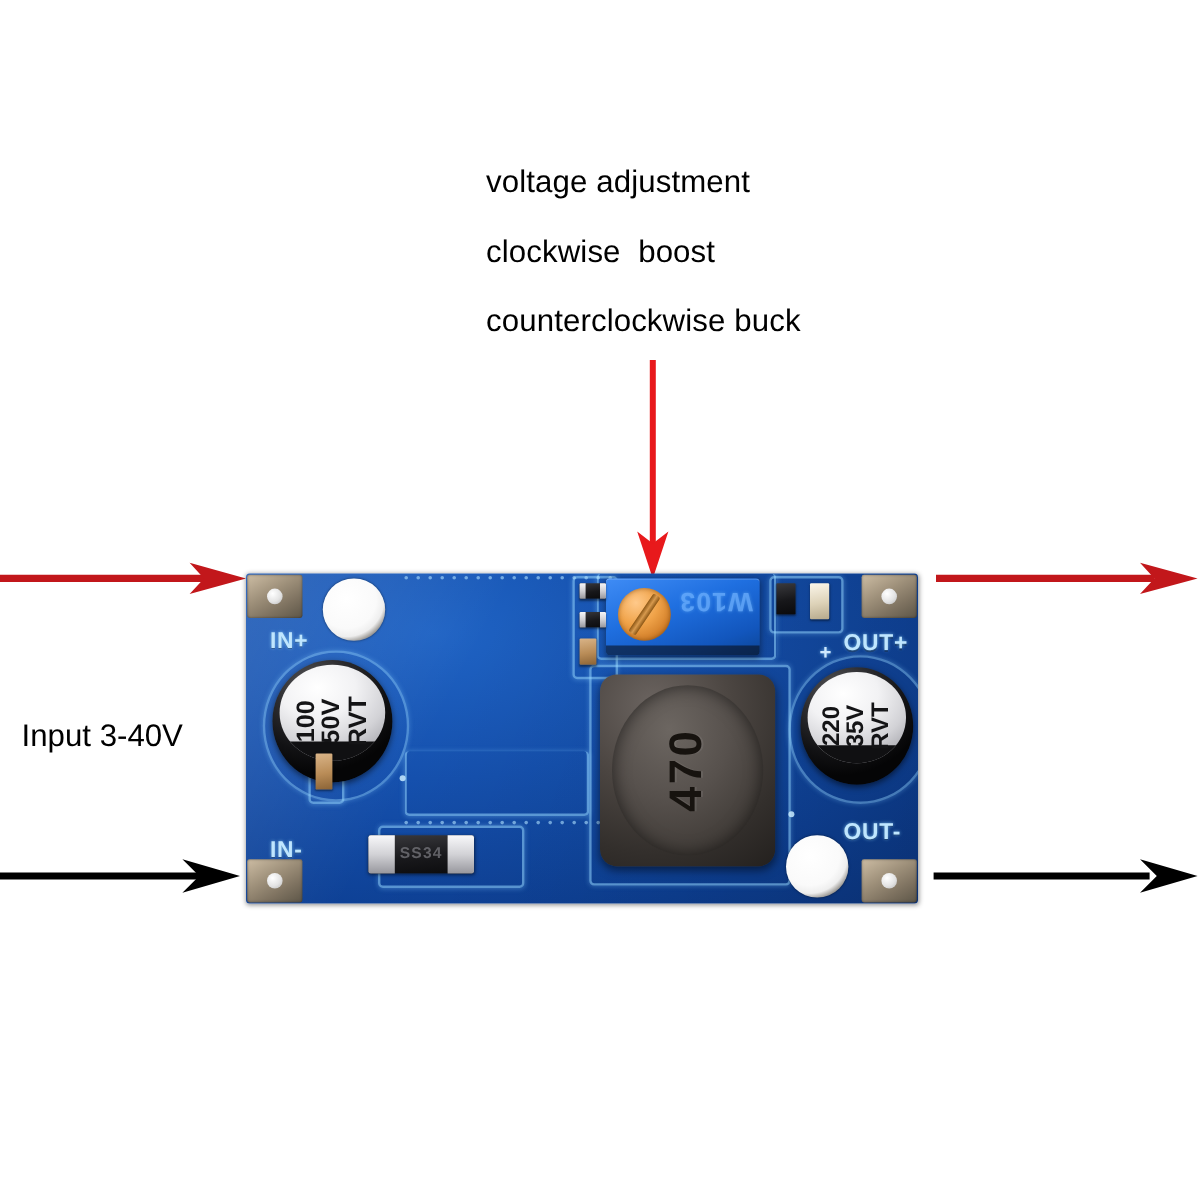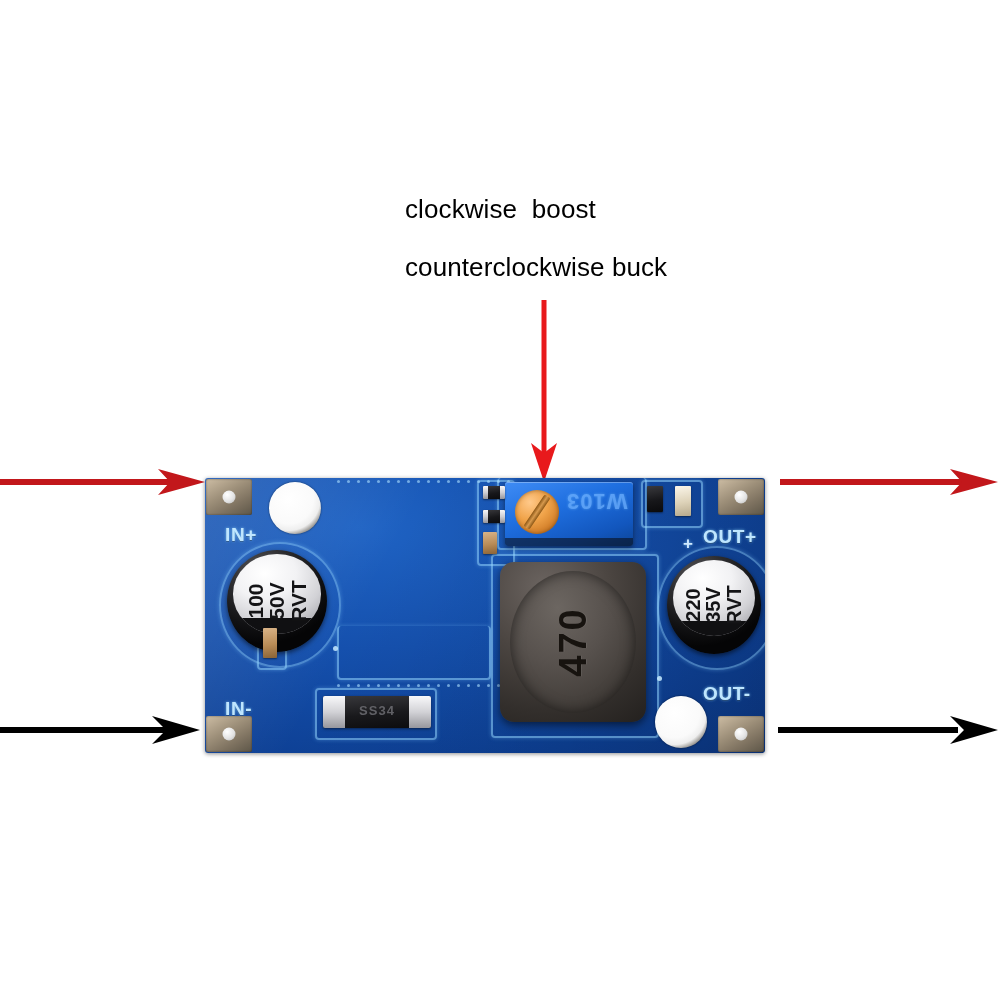--- a/index.html
+++ b/index.html
@@ -236,21 +236,21 @@
 
   #smd-r1{left:278px;top:8px; width:22px;height:13px;}
   #smd-r2{left:278px;top:32px;width:22px;height:13px;}
   #smd-r3{left:278px;top:54px;width:14px;height:22px;}
   #smd-r4{left:442px;top:8px; width:16px;height:26px;}
   #smd-led{left:470px;top:8px;width:16px;height:30px;}
   #smd-r5{left:58px; top:150px;width:14px;height:30px;}
 
   
   #diode{
-    position:absolute;left:118px;top:218px;width:108px;height:32px;z-index:4;
+    position:absolute;left:102px;top:218px;width:88px;height:32px;z-index:4;
     border-radius:2px;
     background:linear-gradient(175deg,#3a3a3e 0%,#19191c 55%,#0b0b0d 100%);
     box-shadow:0 1px 3px rgba(0,0,0,.5);
   }
   #diode .endcap{
     position:absolute;top:0;bottom:0;width:22px;
     background:linear-gradient(180deg,#f8f8fa 0%,#d2d2d6 50%,#97979d 100%);
   }
   #diode .endcap.l{left:0;border-radius:2px 0 0 2px;}
   #diode .endcap.r{right:0;border-radius:0 2px 2px 0;}
@@ -284,20 +284,21 @@
   .via{position:absolute;width:5px;height:5px;border-radius:50%;
        background:rgba(200,235,255,.85);z-index:4;}
   #via-1{left:128px;top:168px;}
   #via-2{left:452px;top:198px;}
 </style>
 </head>
 <body>
 
 <div id="stage">
 
+  <div class="annot" id="annot-line-1">voltage adjustment</div>
   <div class="annot" id="annot-line-2">clockwise  boost</div>
   <div class="annot" id="annot-line-3">counterclockwise buck</div>
 
   <div class="arrow" id="arrow-pot">
     <svg width="34" height="182" viewBox="0 0 34 182">
       <line x1="17" y1="0" x2="17" y2="156" stroke="#e8191c" stroke-width="5"></line>
       <path d="M17 182 L4 143 L17 153 L30 143 Z" fill="#e8191c"></path>
     </svg>
   </div>
 
@@ -322,20 +323,21 @@
     </svg>
   </div>
 
   <div class="arrow" id="arrow-out-black">
     <svg width="222" height="28" viewBox="0 0 222 28">
       <line x1="0" y1="14" x2="180" y2="14" stroke="#000000" stroke-width="6"></line>
       <path d="M220 14 L172 0 L186 14 L172 28 Z" fill="#000000"></path>
     </svg>
   </div>
 
+  <div class="side-label" id="label-input">Input 3-40V</div>
 
   <div id="pcb">
 
     <div class="trace" id="trace-capin"></div>
     <div class="trace" id="trace-capout"></div>
     <div class="trace" id="trace-ic"></div>
     <div class="trace" id="trace-pot"></div>
     <div class="trace" id="trace-ind"></div>
     <div class="trace" id="trace-diode"></div>
     <div class="trace" id="trace-smdgrp"></div>

